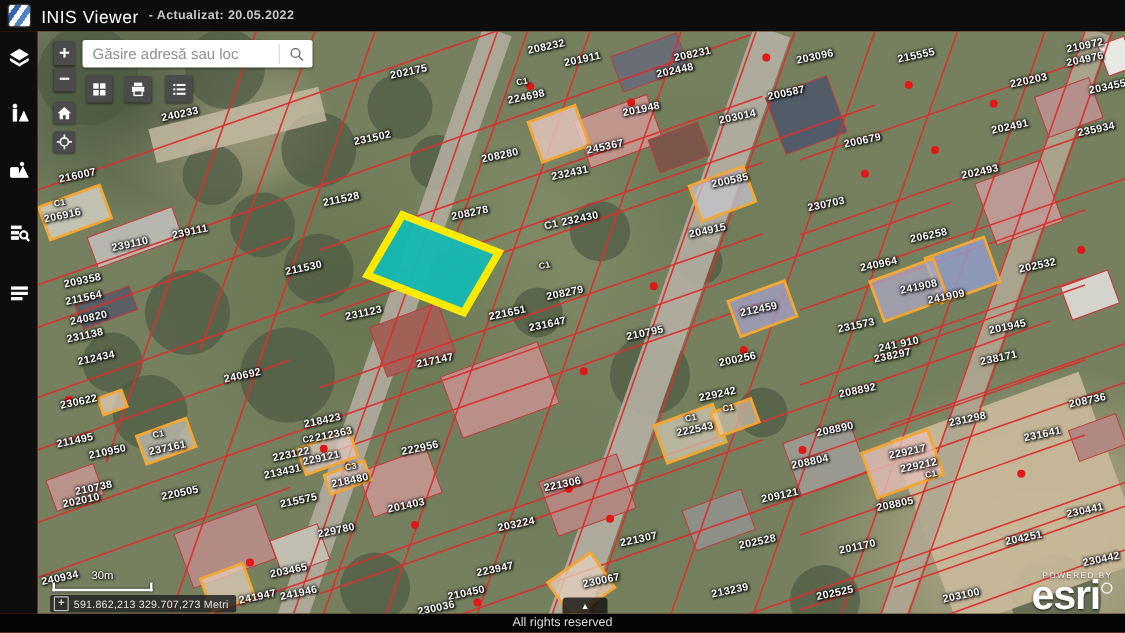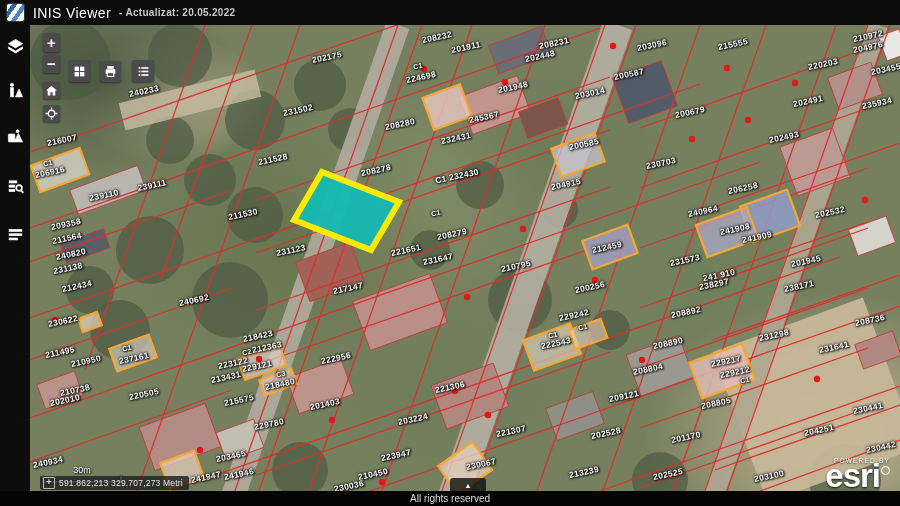--- a/index.html
+++ b/index.html
@@ -46,21 +46,21 @@
   .zbtn{left:13px;width:17px;height:19px;font:bold 15px "Liberation Sans",sans-serif;line-height:1;}
   .searchbox{position:absolute;left:36px;top:7px;width:184px;height:22px;background:#fff;border-radius:2px;
              display:flex;align-items:stretch;box-shadow:0 1px 2px rgba(0,0,0,.4);z-index:21;}
   .searchbox input{flex:1;border:none;outline:none;padding:0 8px;font:12px "Liberation Sans",sans-serif;
                    color:#444;background:transparent;min-width:0;}
   .searchbox input::placeholder{color:#8f8f8f;}
   .sdiv{width:1px;background:#dcdcdc;margin:3px 0;}
   .mgbtn{width:26px;border:none;background:transparent;display:flex;align-items:center;justify-content:center;cursor:pointer;}
   .mgbtn svg{width:13px;height:13px;fill:none;stroke:#666;stroke-width:2;}
   
-  .scale{position:absolute;left:12px;top:440px;z-index:20;pointer-events:none;}
+  .scale{position:absolute;left:12px;top:430px;z-index:20;pointer-events:none;}
   .scale .slabel{color:#fff;font-size:9px;text-shadow:0 0 2px #000,1px 1px 2px #000;text-align:center;margin-bottom:1px;}
   .scale .sbar{width:76px;height:5px;border-left:2px solid #fff;border-right:2px solid #fff;border-bottom:2px solid #fff;
                filter:drop-shadow(0 0 1px #000);}
   .coord{position:absolute;left:10px;top:451px;height:14px;background:rgba(35,35,35,.85);border-radius:2px;
          display:flex;align-items:center;gap:4px;padding:0 6px 0 3px;z-index:20;}
   .coord .cicon{width:10px;height:10px;border:1px solid #bbb;border-radius:1px;color:#ddd;
                 font:bold 9px "Liberation Sans",sans-serif;line-height:9px;text-align:center;}
   .coord .ctext{color:#e4e4e4;font-size:8.5px;letter-spacing:.2px;white-space:nowrap;}
   .attr-toggle{position:absolute;left:420px;top:453px;width:36px;height:13px;background:rgba(15,15,15,.8);
                border:none;border-radius:3px 3px 0 0;color:#fff;font-size:7px;line-height:13px;z-index:20;cursor:pointer;}
@@ -365,20 +365,30 @@
         <div class="plabel" style="left: 851px; top: 422px;">230442</div>
         <div class="plabel" style="left: 656px; top: 412px;">201170</div>
         <div class="plabel" style="left: 638px; top: 449px;">202525</div>
         <div class="plabel" style="left: 739px; top: 451px;">203100</div>
         <div class="plabel" style="left: 18px; top: 437px;">240934</div>
       </div>
 
     <button class="ctl zbtn" style="top:8px">+</button>
     <button class="ctl zbtn" style="top:29px">−</button>
 
+    <div class="searchbox">
+      <input type="text" placeholder="Găsire adresă sau loc" style="">
+      <span class="sdiv"></span>
+      <button class="mgbtn">
+        <svg viewBox="0 0 24 24">
+            <circle cx="10" cy="10" r="6.5"></circle>
+            <path d="M15 15 21 21"></path>
+          </svg>
+      </button>
+    </div>
 
     <button class="ctl" style="left:39px;top:35px;width:21px;height:22px">
       <svg viewBox="0 0 24 24">
           <rect x="3" y="3" width="8" height="8"></rect>
           <rect x="13" y="3" width="8" height="8"></rect>
           <rect x="3" y="13" width="8" height="8"></rect>
           <rect x="13" y="13" width="8" height="8"></rect>
         </svg>
     </button>
     <button class="ctl" style="left:70px;top:36px;width:21px;height:21px">

